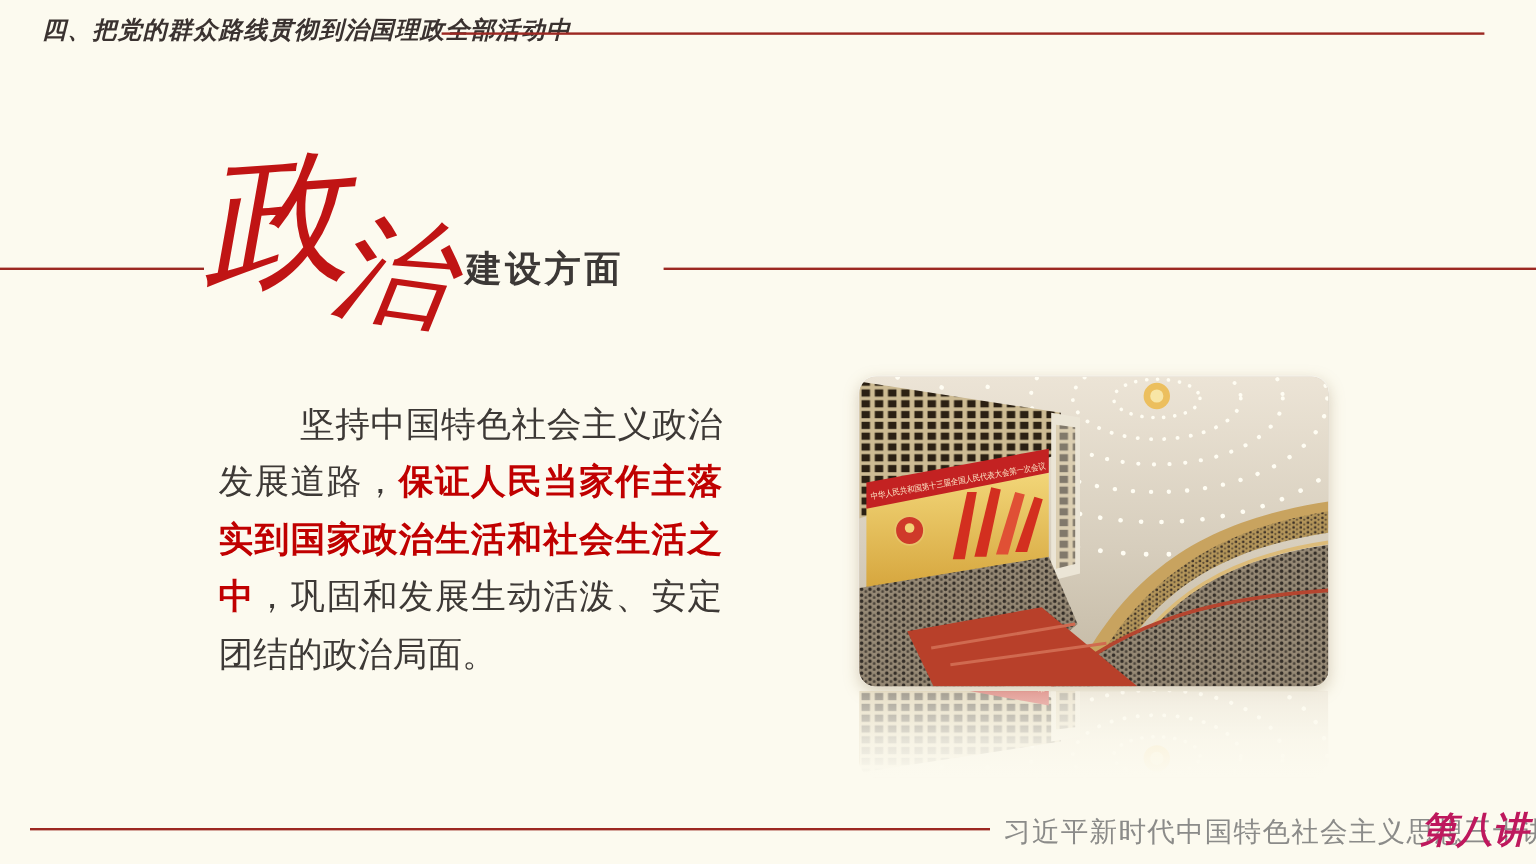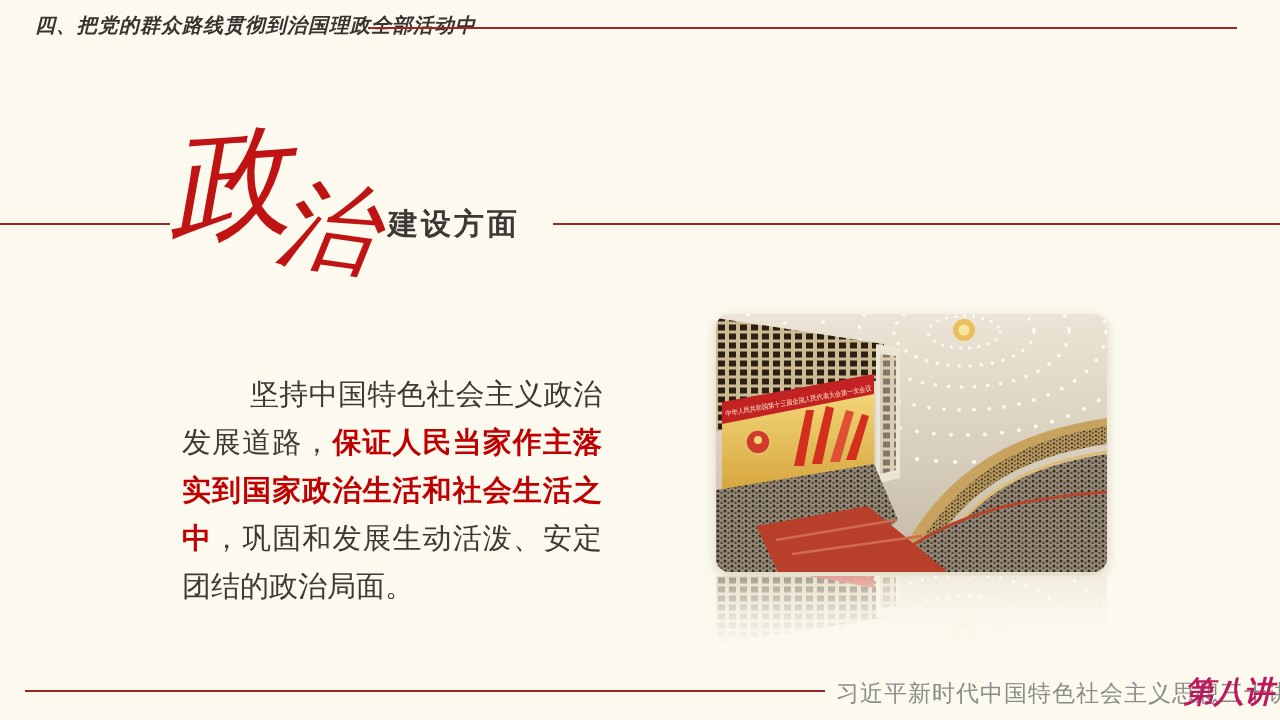--- a/index.html
+++ b/index.html
@@ -21,21 +21,21 @@
   .line-footer{left:25px;top:690px;width:800px;}
   
   .hero-char{color:#c01414;font-family:"DejaVu Serif",serif;font-style:italic;line-height:1;}
   .hero-char-1{left:168px;top:122px;font-size:122px;transform:rotate(-4deg);}
   .hero-char-2{left:278px;top:178px;font-size:98px;transform:rotate(8deg);}
   .hero-subtitle{left:388px;top:204px;font-size:30px;color:#3c3836;letter-spacing:3px;font-weight:700;}
   
   .body-par{
     left:182px;top:330px;width:420px;
     font-size:29px;line-height:48px;color:#3d3936;
-    text-align:justify;text-indent:68px;margin-top:40px;
+    text-align:justify;text-indent:68px;
   }
   .body-par .em-red{color:#c00000;font-weight:bold;}
   
   .photo{
     left:716px;top:314px;width:391px;height:258px;border-radius:14px;overflow:hidden;
     box-shadow:0 4px 12px rgba(150,125,85,.35), 0 0 0 1px rgba(255,255,255,.55);
     background:#d8cfbe;
   }
   .photo svg{display:block;width:100%;height:100%;}
   .reflection{left:716px;top:576px;width:391px;height:72px;overflow:hidden;}

